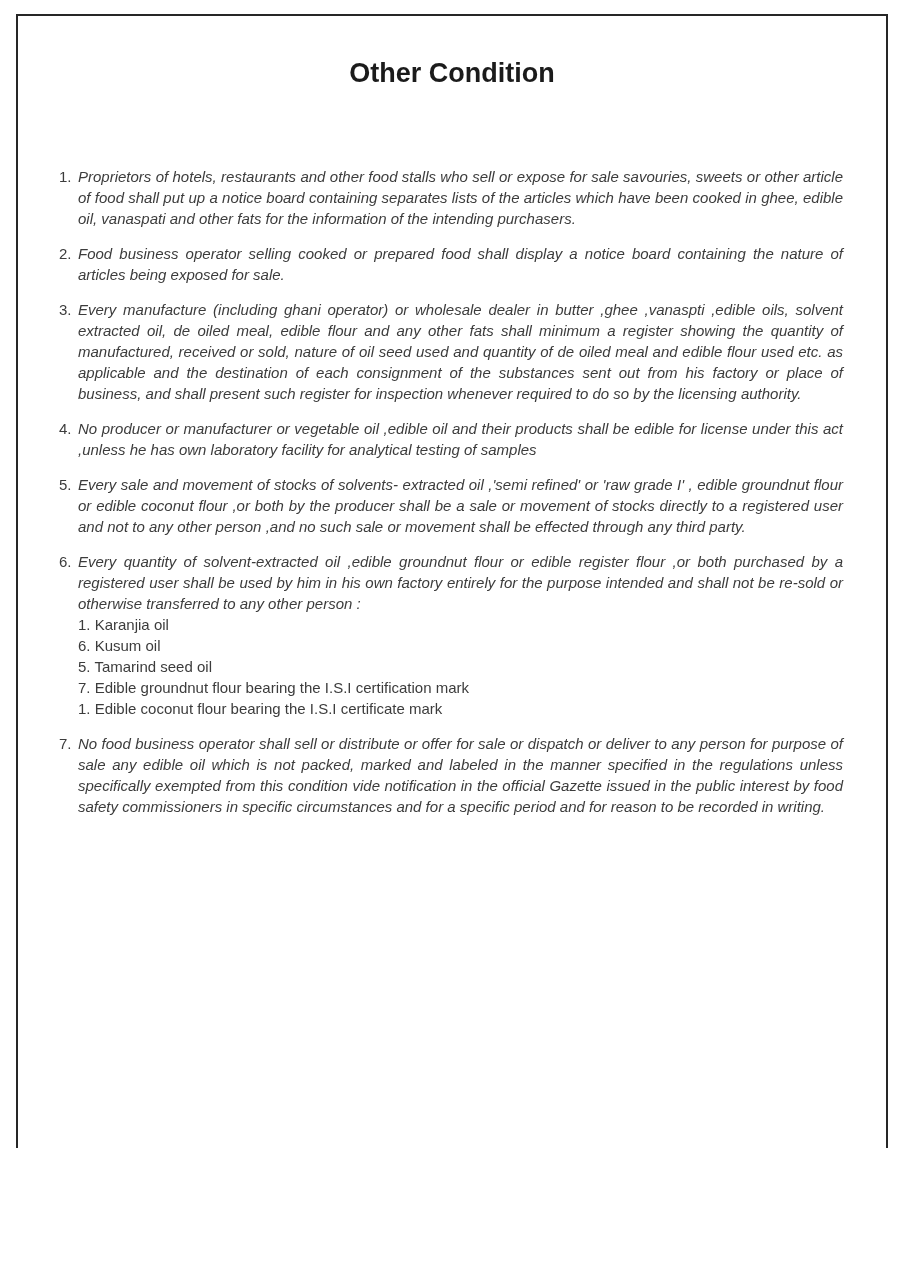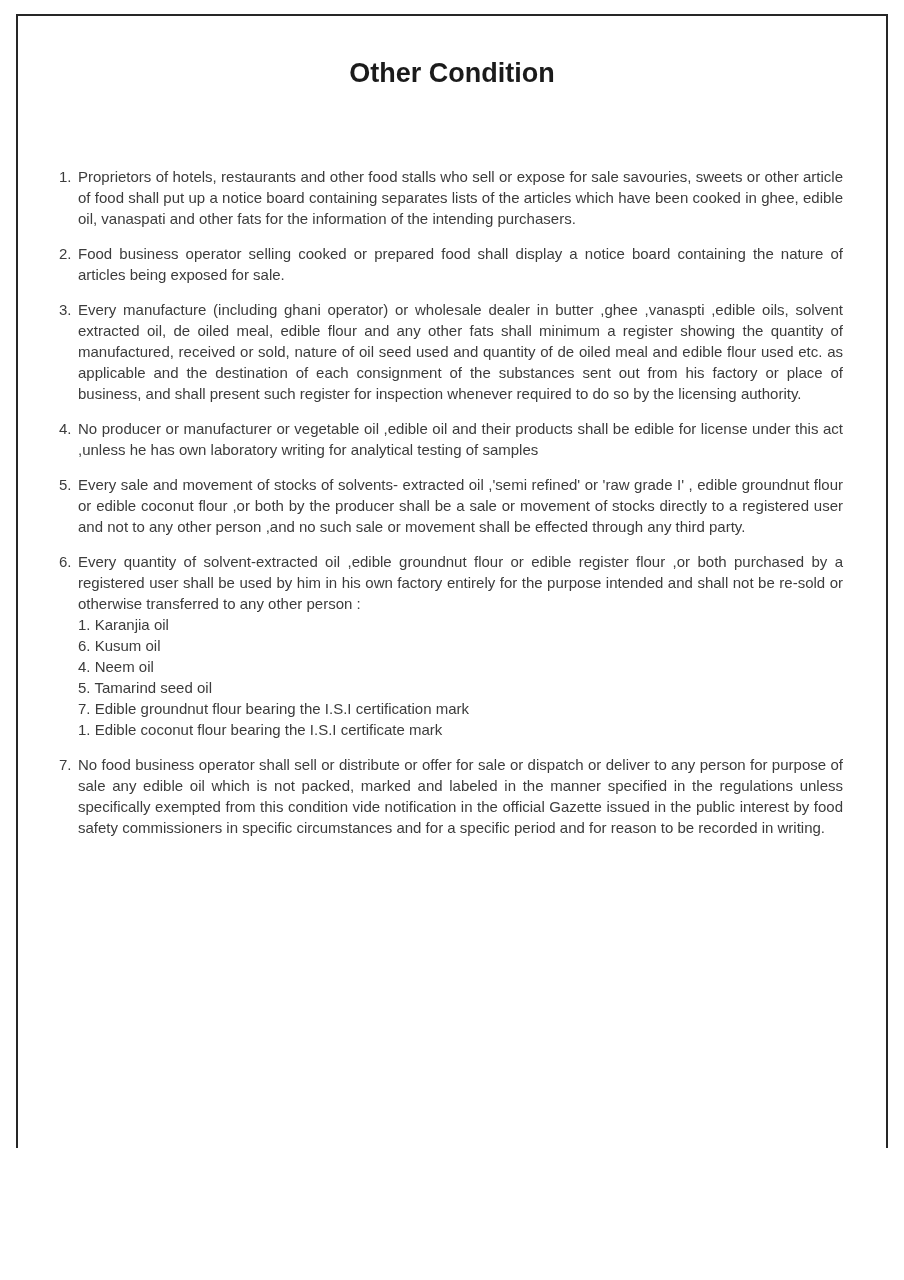--- a/index.html
+++ b/index.html
@@ -40,21 +40,21 @@
     margin-bottom: 14px;
     font-size: 15px;
     line-height: 21px;
     color: #3c3c3c;
   }
   .num {
     flex: 0 0 19px;
     width: 19px;
   }
   .body { flex: 1; min-width: 0; }
-  .text { text-align: justify; }
+  .text { text-align: justify; font-style: italic; }
   .sub  { text-align: left; }
   .footer {
     position: absolute;
     left: 0; right: 0;
     top: 1222px;
     text-align: center;
     font-size: 23px;
     line-height: 22px;
     color: #2e2e2e;
   }
@@ -82,36 +82,35 @@
     </li>
     <li class="item">
       <span class="num">3.</span>
       <div class="body">
         <p class="text">Every manufacture (including ghani operator) or wholesale dealer in butter ,ghee ,vanaspti ,edible oils, solvent extracted oil, de oiled meal, edible flour and any other fats shall minimum a register showing the quantity of manufactured, received or sold, nature of oil seed used and quantity of de oiled meal and edible flour used etc. as applicable and the destination of each consignment of the substances sent out from his factory or place of business, and shall present such register for inspection whenever required to do so by the licensing authority.</p>
       </div>
     </li>
     <li class="item">
       <span class="num">4.</span>
       <div class="body">
-        <p class="text">No producer or manufacturer or vegetable oil ,edible oil and their products shall be edible for license under this act ,unless he has own laboratory writing for analytical testing of samples</p>
+        <p class="text">No producer or manufacturer or vegetable oil ,edible oil and their products shall be edible for license under this act ,unless he has own laboratory facility for analytical testing of samples</p>
       </div>
     </li>
     <li class="item">
       <span class="num">5.</span>
       <div class="body">
         <p class="text">Every sale and movement of stocks of solvents- extracted oil ,'semi refined' or 'raw grade I' , edible groundnut flour or edible coconut flour ,or both by the producer shall be a sale or movement of stocks directly to a registered user and not to any other person ,and no such sale or movement shall be effected through any third party.</p>
       </div>
     </li>
     <li class="item">
       <span class="num">6.</span>
       <div class="body">
         <p class="text">Every quantity of solvent-extracted oil ,edible groundnut flour or edible register flour ,or both purchased by a registered user shall be used by him in his own factory entirely for the purpose intended and shall not be re-sold or otherwise transferred to any other person :</p>
         <p class="sub">1. Karanjia oil</p>
         <p class="sub">6. Kusum oil</p>
-        <p class="sub">4. Neem oil</p>
         <p class="sub">5. Tamarind seed oil</p>
         <p class="sub">7. Edible groundnut flour bearing the I.S.I certification mark</p>
         <p class="sub">1. Edible coconut flour bearing the I.S.I certificate mark</p>
       </div>
     </li>
     <li class="item">
       <span class="num">7.</span>
       <div class="body">
         <p class="text">No food business operator shall sell or distribute or offer for sale or dispatch or deliver to any person for purpose of sale any edible oil which is not packed, marked and labeled in the manner specified in the regulations unless specifically exempted from this condition vide notification in the official Gazette issued in the public interest by food safety commissioners in specific circumstances and for a specific period and for reason to be recorded in writing.</p>
       </div>

